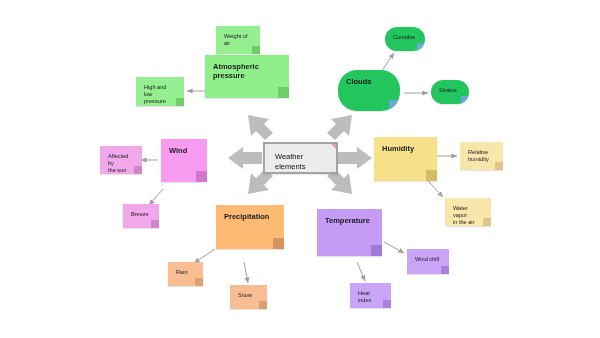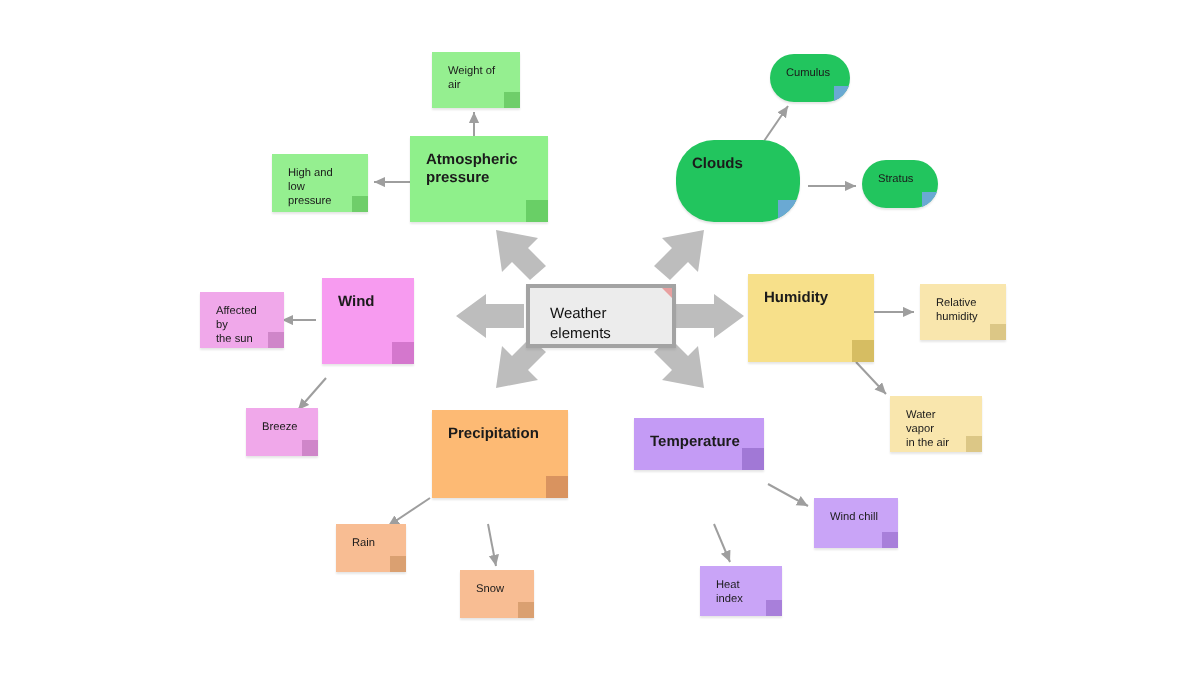--- a/index.html
+++ b/index.html
@@ -129,21 +129,21 @@
 
     <line x1="158" y1="160" x2="141" y2="160" stroke="#9e9e9e" stroke-width="1" marker-end="url(#thin-arrow)"></line>
     <line x1="163" y1="189" x2="149" y2="205" stroke="#9e9e9e" stroke-width="1" marker-end="url(#thin-arrow)"></line>
   </svg>
 
   <div class="center" style="left:263px;top:142px;width:75px;height:32px;">
     <span class="txt">Weather</span>
     <span class="txt">elements</span>
   </div>
 
-  <div class="note lvl1 c-green" style="left:205px;top:68px;width:69px;height:43px;">
+  <div class="note lvl1 c-green" style="left:205px;top:55px;width:84px;height:43px;">
     <span class="txt">Atmospheric</span>
     <span class="txt">pressure</span>
   </div>
   <div class="note sm lvl2 c-green-l" style="left:216px;top:26px;width:44px;height:28px;">
     <span class="txt">Weight of</span>
     <span class="txt">air</span>
   </div>
   <div class="note sm lvl2 c-green-l" style="left:136px;top:77px;width:48px;height:29px;">
     <span class="txt">High and low</span>
     <span class="txt">pressure</span>
@@ -164,21 +164,21 @@
   </div>
   <div class="note sm lvl2 c-yellow-l" style="left:460px;top:142px;width:43px;height:28px;">
     <span class="txt">Relative</span>
     <span class="txt">humidity</span>
   </div>
   <div class="note sm lvl2 c-yellow-l" style="left:445px;top:198px;width:46px;height:28px;">
     <span class="txt">Water vapor</span>
     <span class="txt">in the air</span>
   </div>
 
-  <div class="note lvl1 c-purple" style="left:317px;top:209px;width:65px;height:26px;">
+  <div class="note lvl1 c-purple" style="left:317px;top:209px;width:65px;height:47px;">
     <span class="txt">Temperature</span>
   </div>
   <div class="note sm lvl2 c-purple-l" style="left:407px;top:249px;width:42px;height:25px;">
     <span class="txt">Wind chill</span>
   </div>
   <div class="note sm lvl2 c-purple-l" style="left:350px;top:283px;width:41px;height:25px;">
     <span class="txt">Heat index</span>
   </div>
 
   <div class="note lvl1 c-orange" style="left:216px;top:205px;width:68px;height:44px;">

